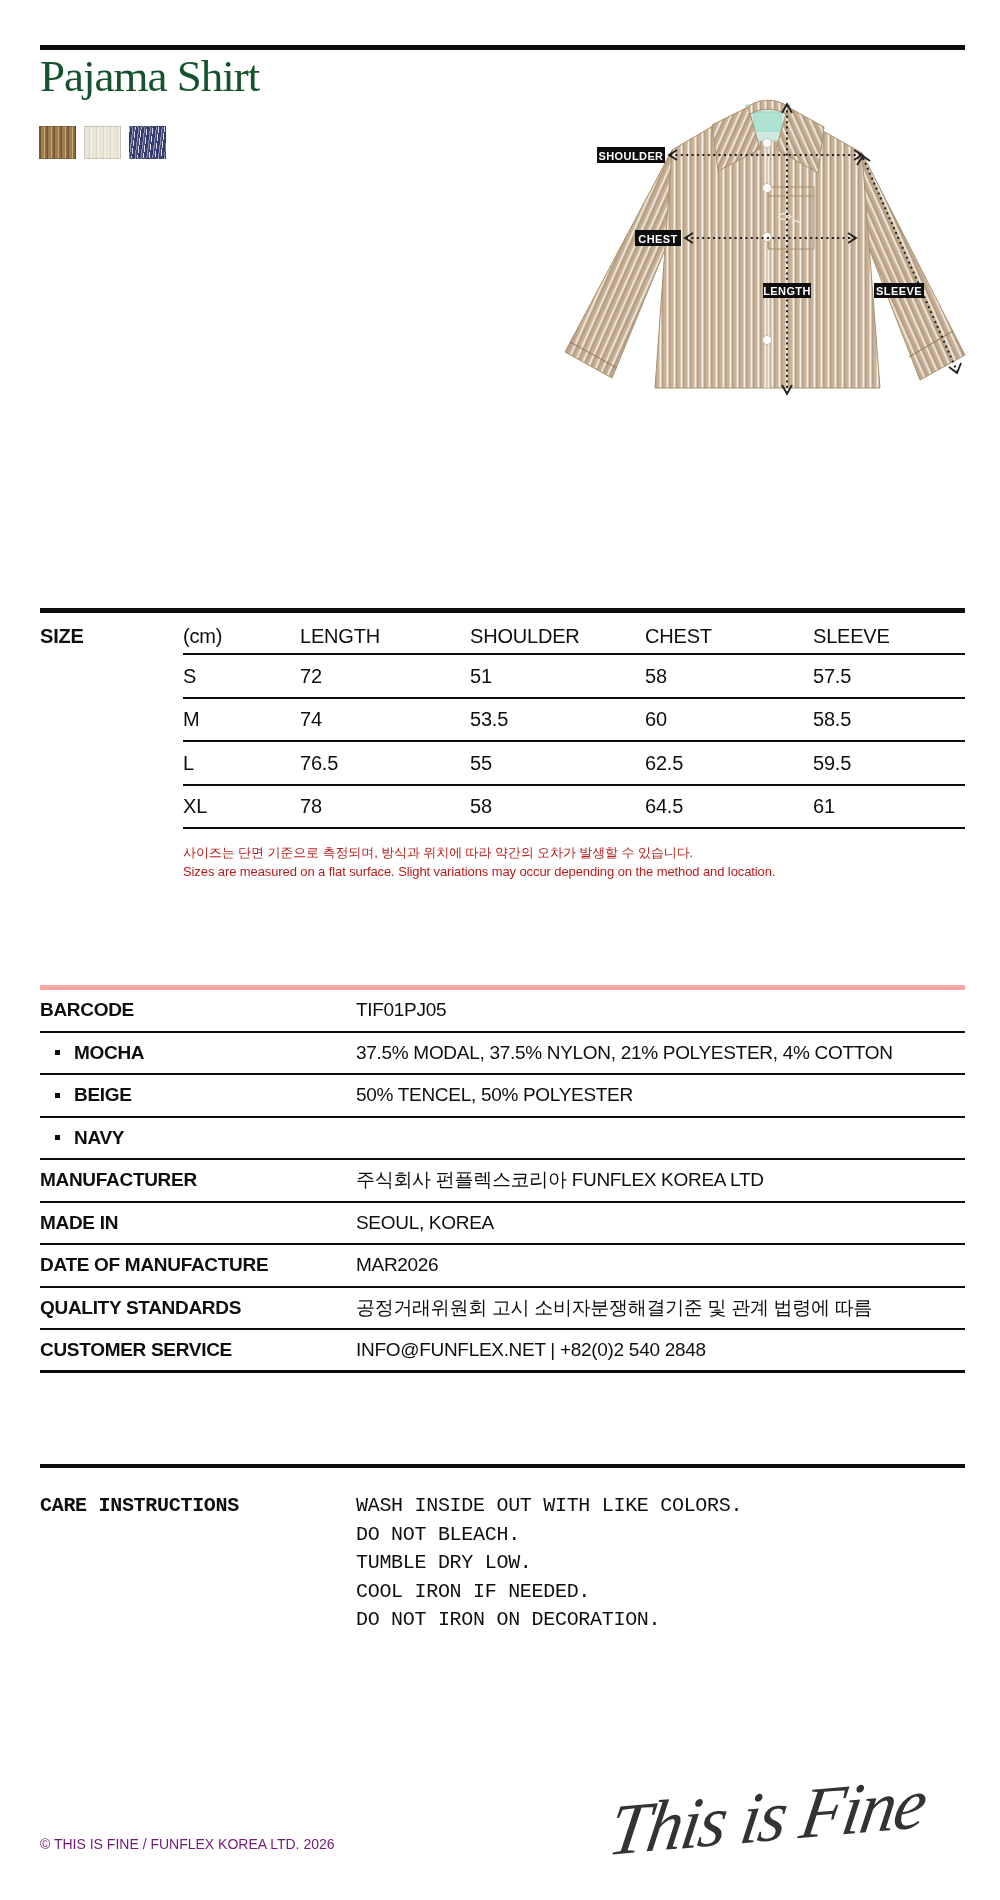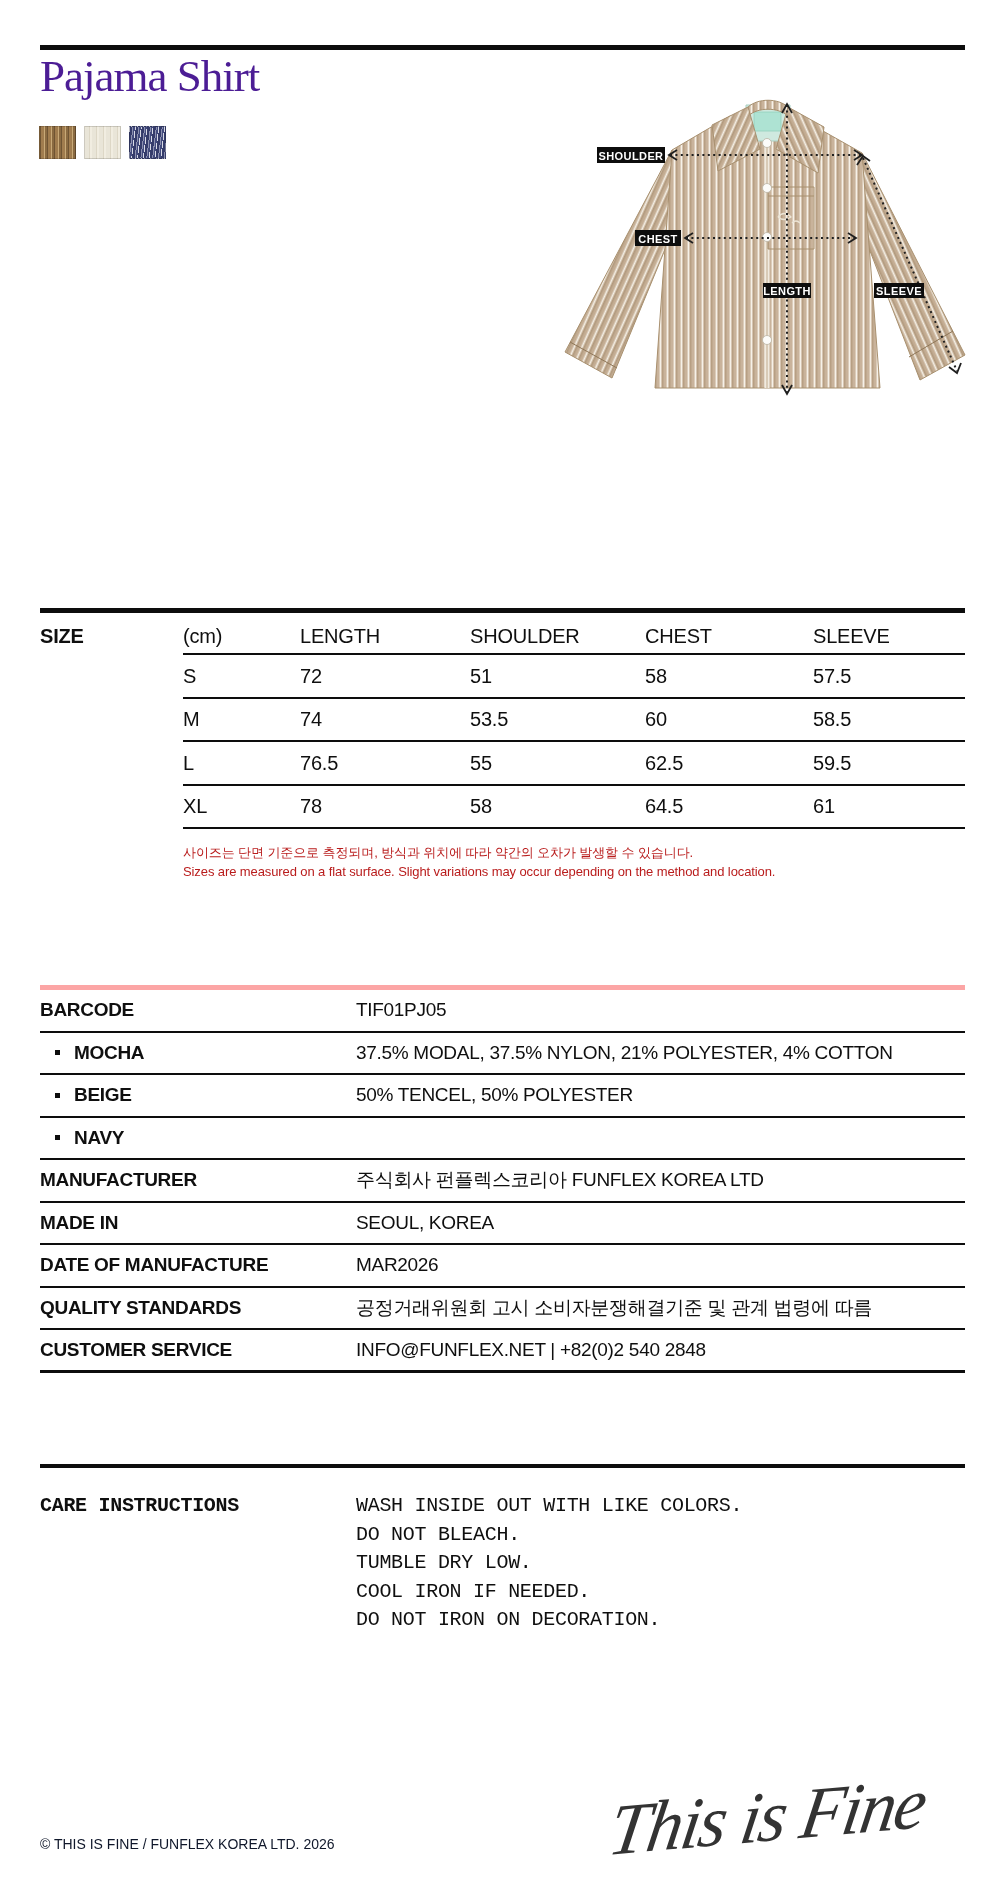--- a/index.html
+++ b/index.html
@@ -8,21 +8,21 @@
     position:relative; width:1000px; height:1900px; background:#ffffff;
     font-family:"Liberation Sans", sans-serif; color:#0f0f0f; overflow:hidden;
   }
   .rule { position:absolute; left:40px; width:925px; background:#0d0d0d; }
   .rule.top    { top:45px;  height:5px; }
   .rule.care-t { top:1464px; height:4px; }
 
   .title {
     position:absolute; left:40px; top:52px;
     font-family:"Liberation Serif", "DejaVu Serif", serif;
-    font-size:45px; font-weight:500; letter-spacing:-1px; color:#4c1d95; line-height:1.1;
+    font-size:45px; font-weight:500; letter-spacing:-1px; color:#14532d; line-height:1.1;
   }
 
   .swatches { position:absolute; left:39px; top:126px; display:flex; gap:8px; }
   .swatch { width:37px; height:33px; border:1px solid rgba(0,0,0,.15); }
   .swatch.mocha {
     background:repeating-linear-gradient(90deg,
       #6f5433 0 1.5px, #a07c4e 1.5px 4px, #c8a977 4px 5.5px, #8a6a41 5.5px 7px);
   }
   .swatch.beige {
     background:repeating-linear-gradient(90deg,
@@ -75,21 +75,21 @@
   .care-lines { font-size:20px; letter-spacing:-0.3px; line-height:28.5px; }
 
   
   .brand-script {
     position:absolute; left:535px; top:1742px; width:460px; height:150px;
     font-family:"Liberation Serif", "DejaVu Serif", serif; font-style:italic;
     font-size:72px; color:#333; white-space:nowrap;
     transform:rotate(-5deg) skewX(-14deg); transform-origin:50% 60%;
     text-align:center; line-height:150px; letter-spacing:-2px;
   }
-  .copyright { position:absolute; left:40px; top:1836px; font-size:14px; color:#0f172a; letter-spacing:0; }
+  .copyright { position:absolute; left:40px; top:1836px; font-size:14px; color:#701a75; letter-spacing:0; }
 </style>
 </head>
 <body>
 
 <div class="page">
 
   <div class="rule top"></div>
 
   <h1 class="title">Pajama Shirt</h1>
 

